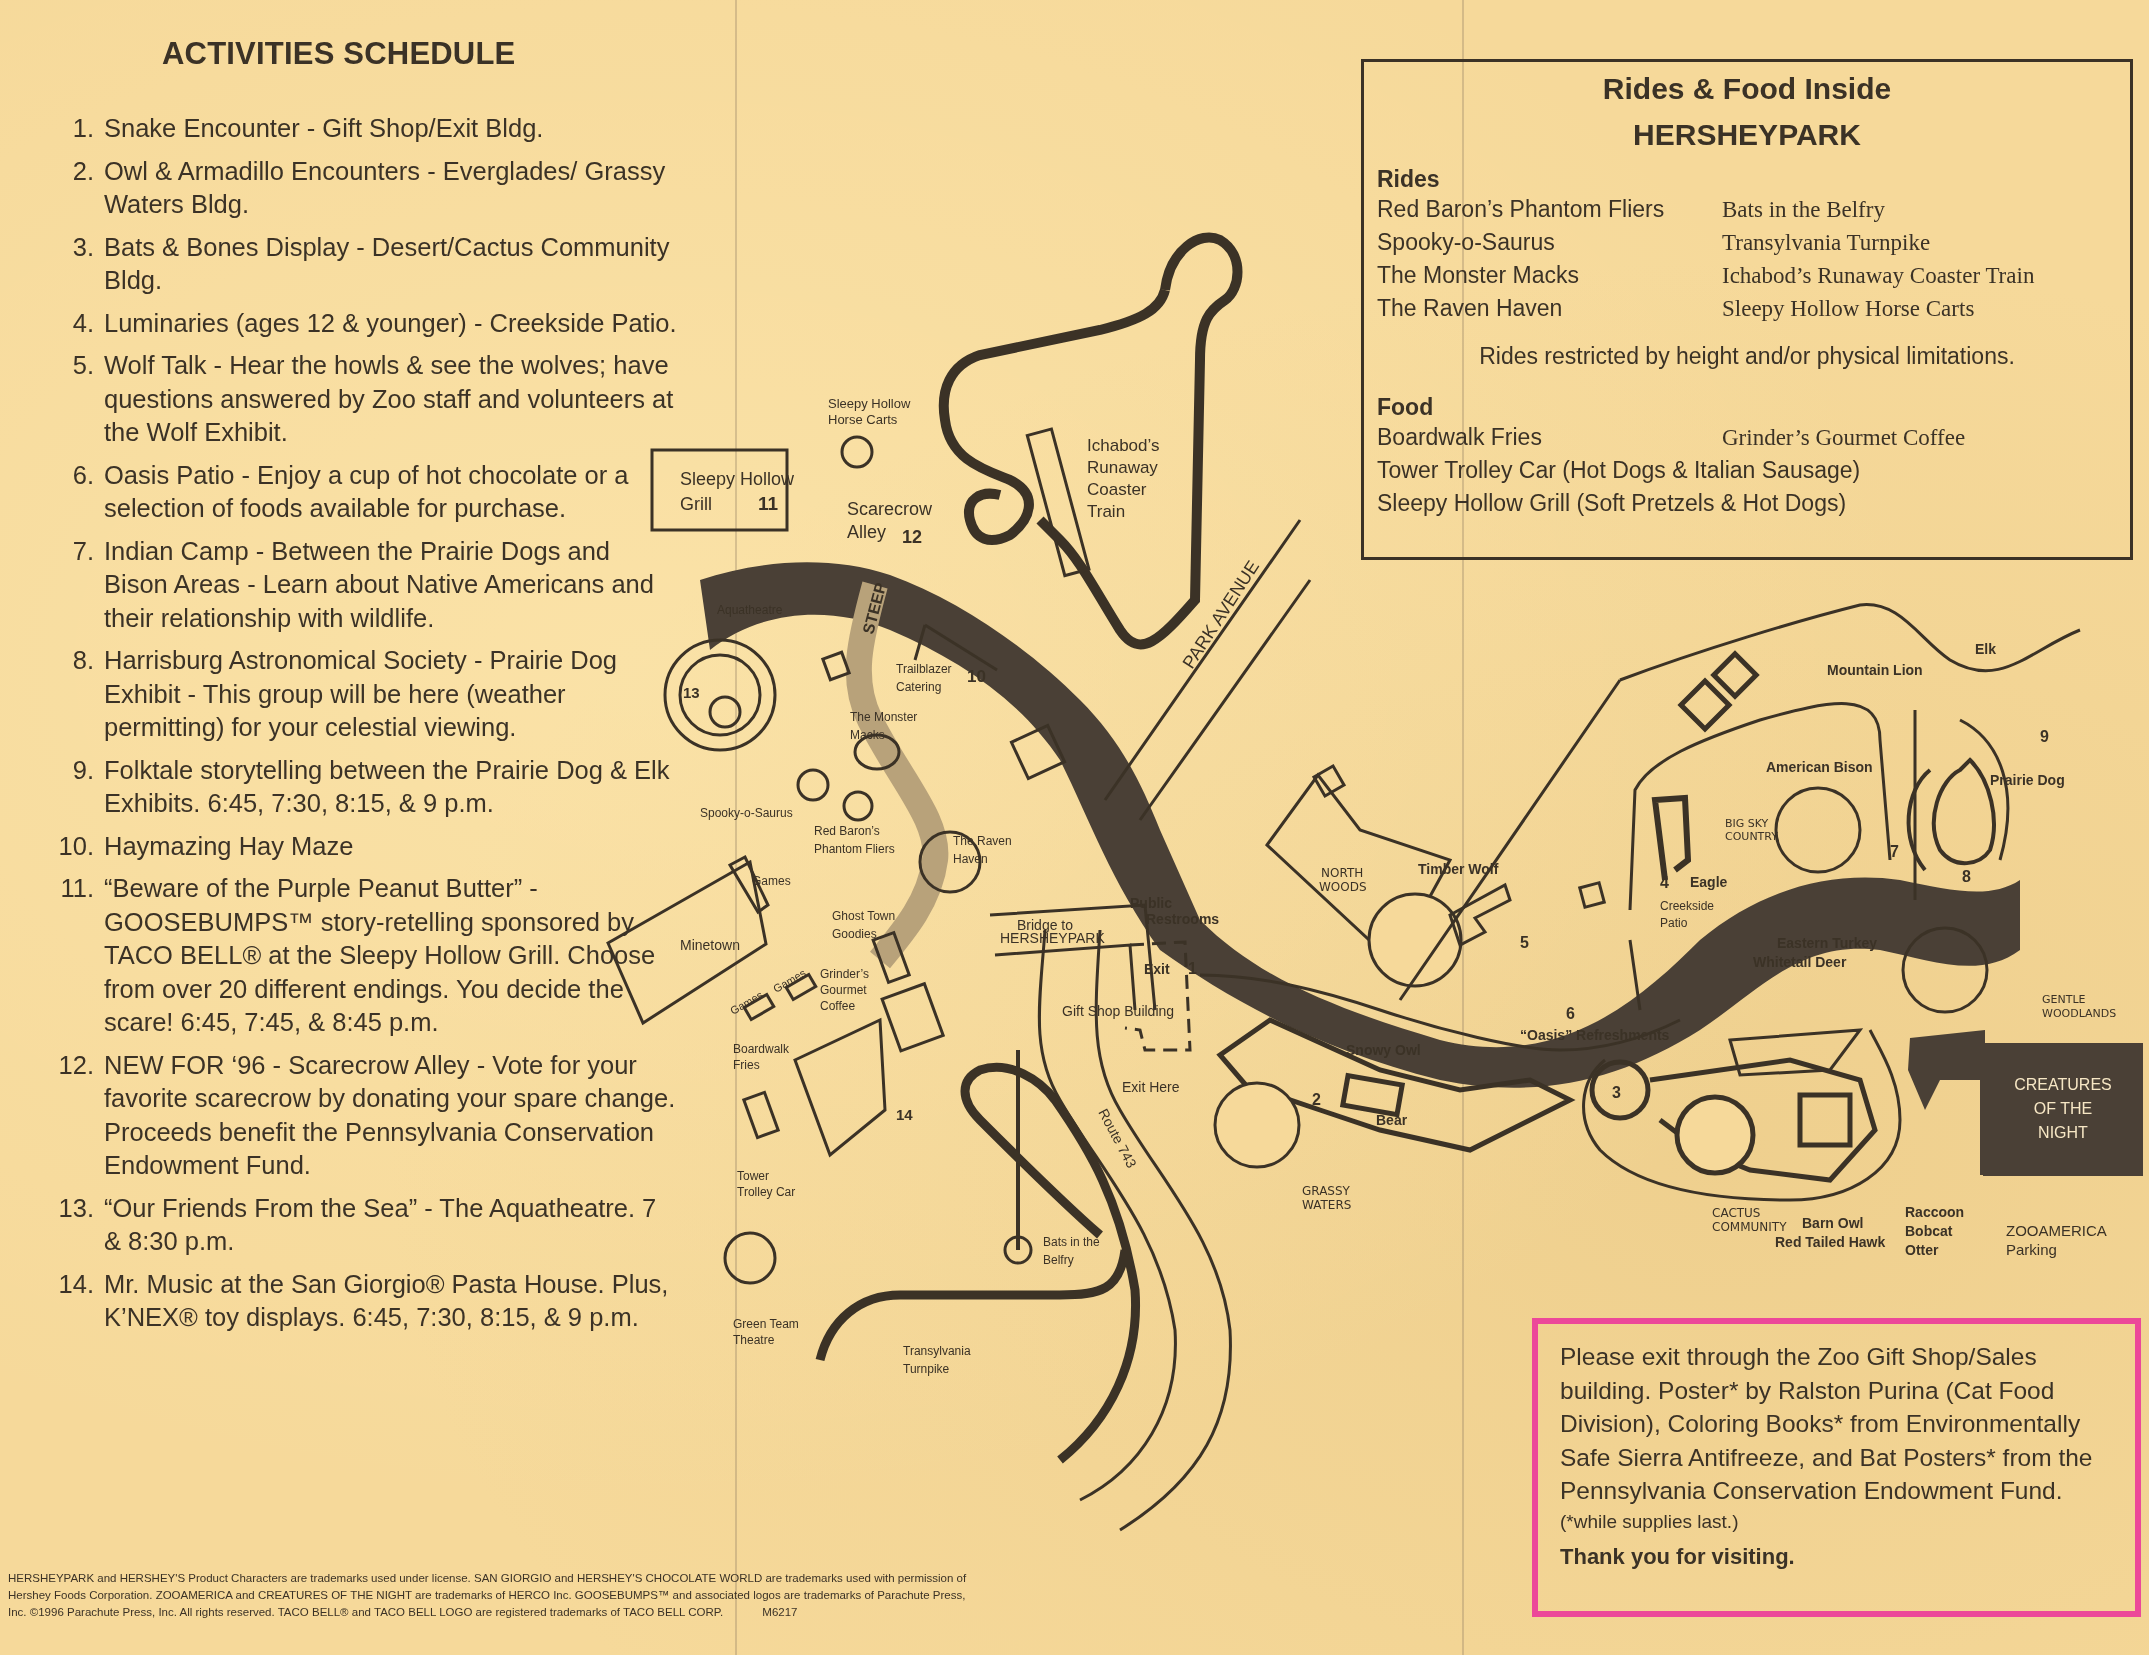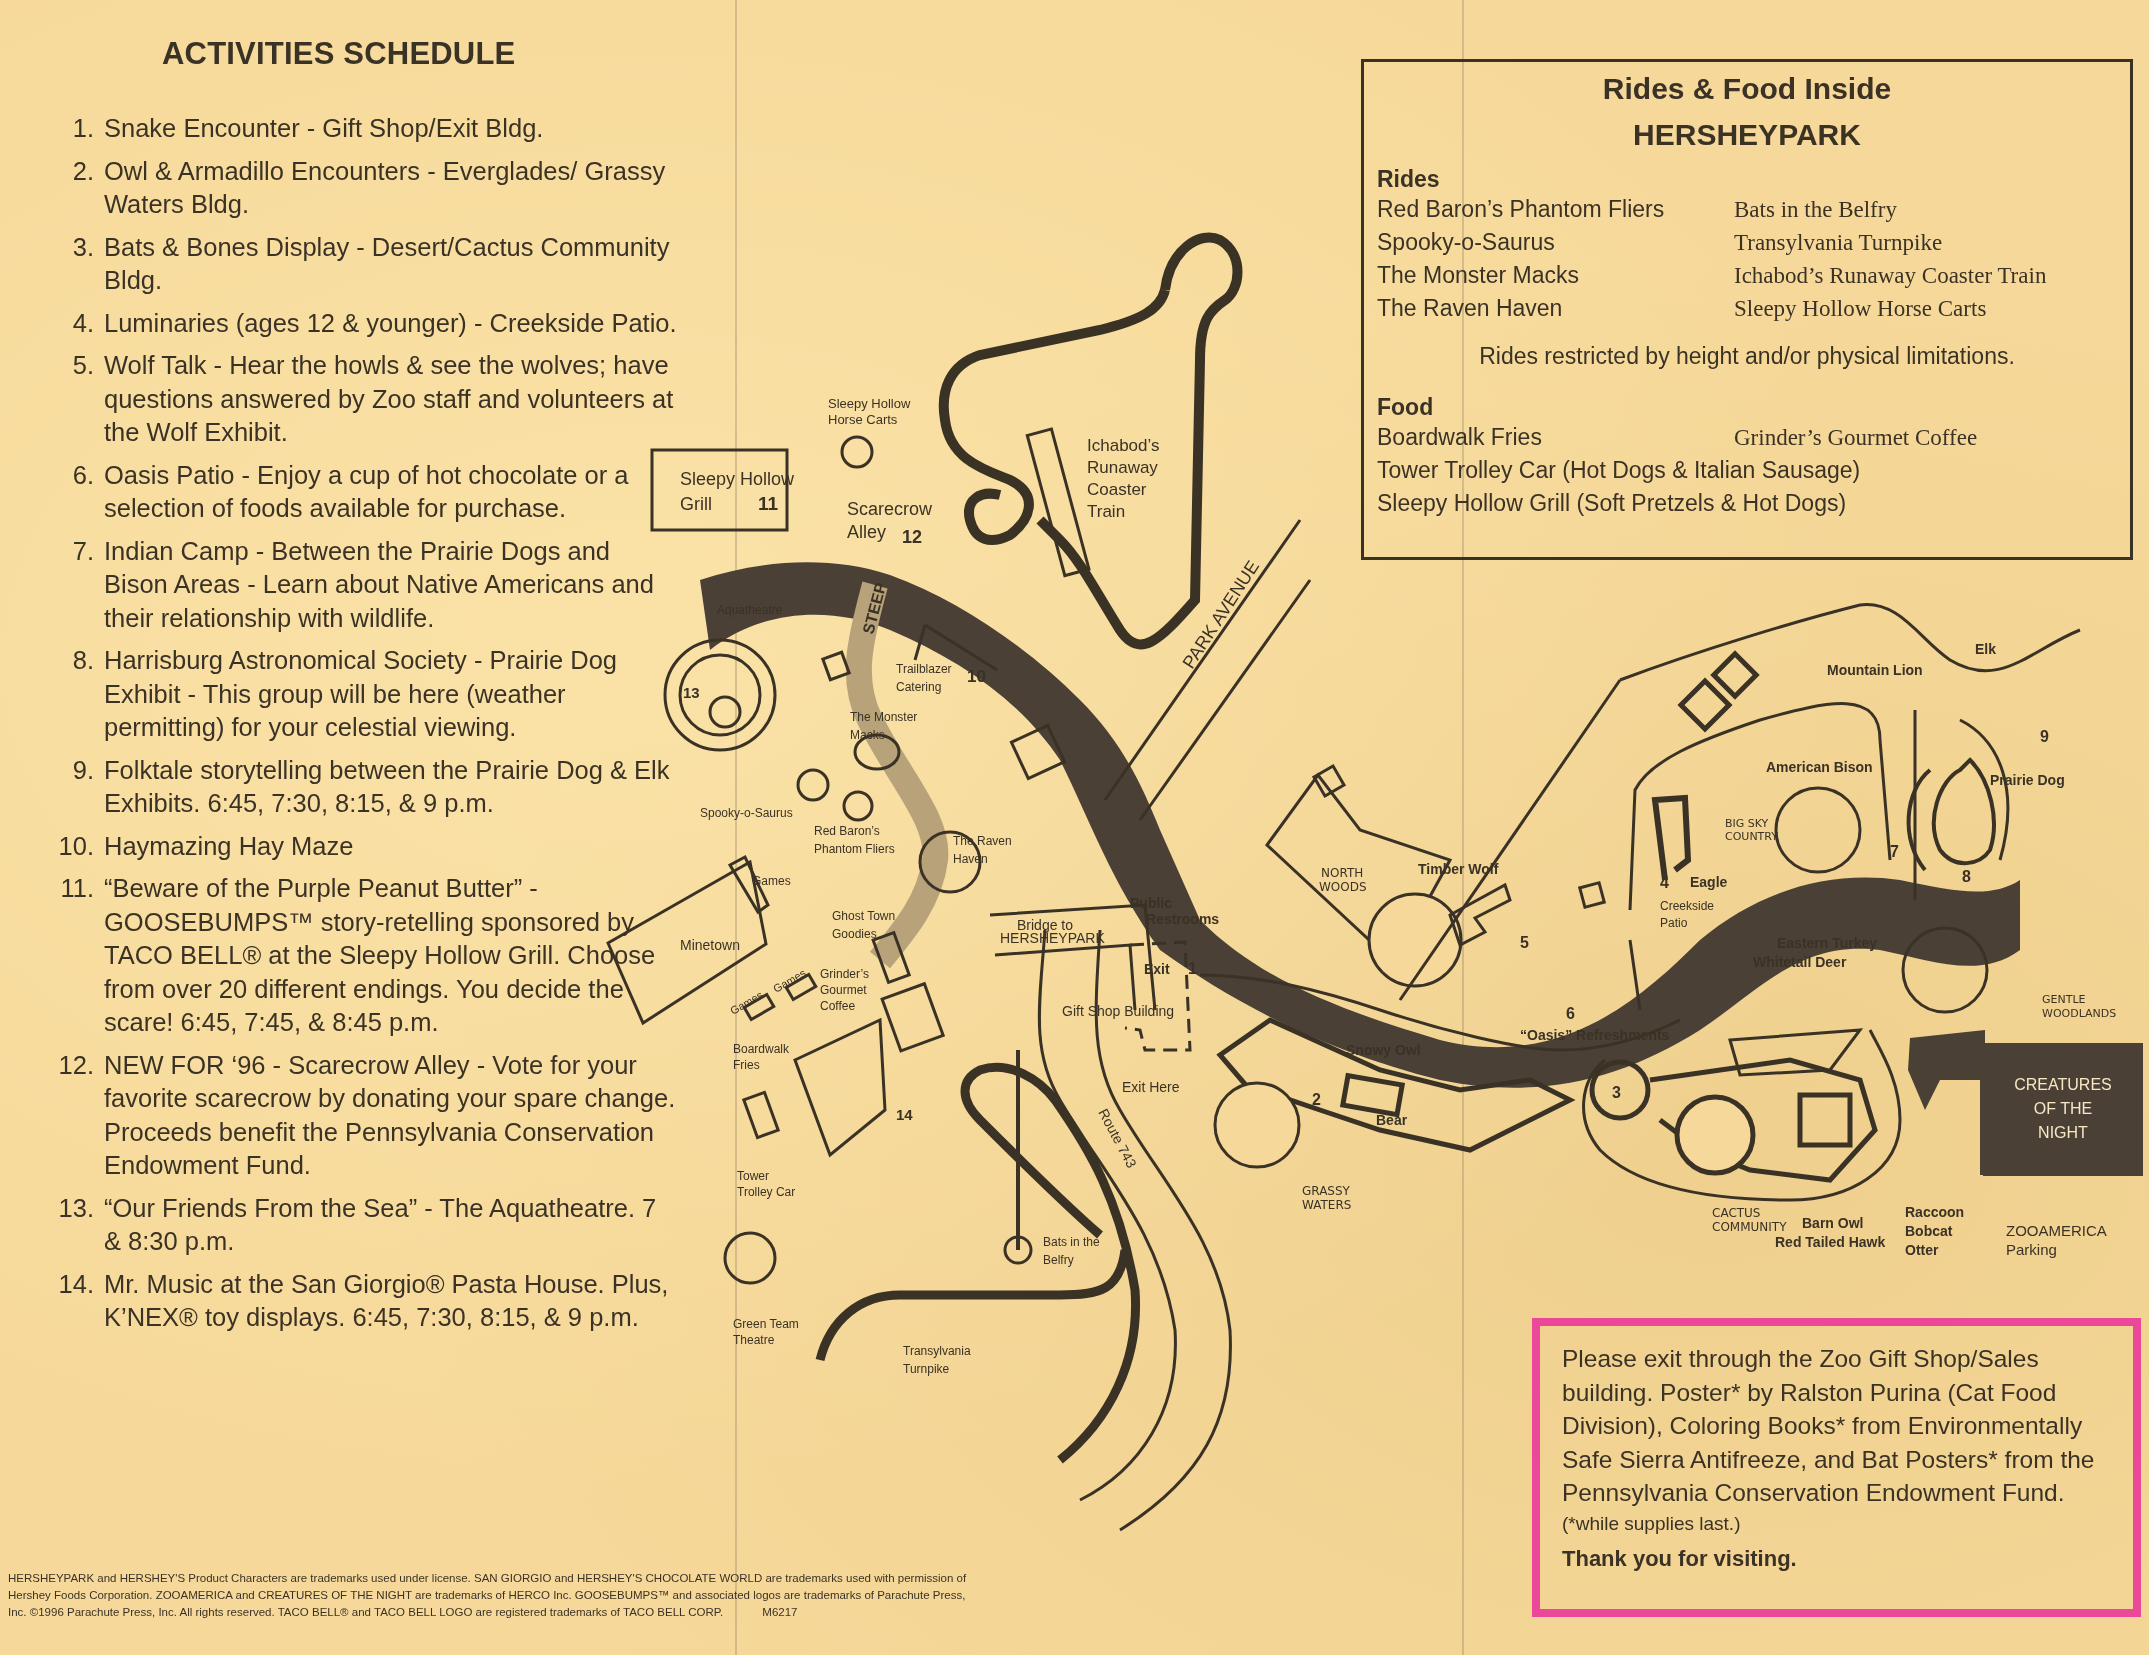--- a/index.html
+++ b/index.html
@@ -12,25 +12,25 @@
   #schedule{position:absolute;left:50px;top:30px;width:630px;}
   #schedule h1{font-size:31px;font-weight:bold;margin:6px 0 40px 112px;letter-spacing:0.2px;}
   .act{display:flex;font-size:25.5px;line-height:33.5px;margin-bottom:9px;}
   .act .num{width:44px;text-align:right;padding-right:10px;flex:none;}
   .act .txt{flex:1;}
   #legal{position:absolute;left:8px;top:1570px;width:960px;font-size:11.5px;line-height:17px;font-family:"Liberation Sans Narrow","Liberation Sans",sans-serif;}
   #legal span.code{margin-left:36px;}
   #ridesbox{position:absolute;left:1361px;top:51px;width:772px;height:501px;border:3px solid #3b3226;box-sizing:border-box;padding:0 13px;margin-top:8px;}
   #ridesbox .title{text-align:center;font-weight:bold;font-size:30px;line-height:38px;margin-top:8px;}
   #ridesbox .sub{font-weight:bold;font-size:23px;margin-top:12px;}
-  .cols{display:flex;font-size:23px;line-height:33px;gap:12px;}
+  .cols{display:flex;font-size:23px;line-height:33px;}
   .cols .c1{width:345px;} .cols .c2{flex:1;font-family:Liberation Serif, serif;}
   .note{text-align:center;font-size:23px;margin:18px 0 24px 0;}
   .foodrow{font-size:23px;line-height:33px;}
-  #exitbox{position:absolute;left:1532px;top:1318px;width:609px;height:299px;border:8px solid #ec4899;box-sizing:border-box;padding:16px 22px;}
+  #exitbox{position:absolute;left:1532px;top:1318px;width:609px;height:299px;border:6px solid #ec4899;box-sizing:border-box;padding:16px 22px;}
   #exitbox .body{font-size:24.5px;line-height:33.5px;}
   #exitbox .small{font-size:19px;line-height:28px;}
   #exitbox .thanks{font-size:22px;font-weight:bold;margin-top:8px;}
   #map{position:absolute;left:0;top:0;}
   .lbl{font-family:"Liberation Sans", sans-serif;fill:#3b3226;}
   .b{font-weight:bold;}
   .scr{font-family:"DejaVu Sans", sans-serif;}
 </style>
 </head>
 <body>

